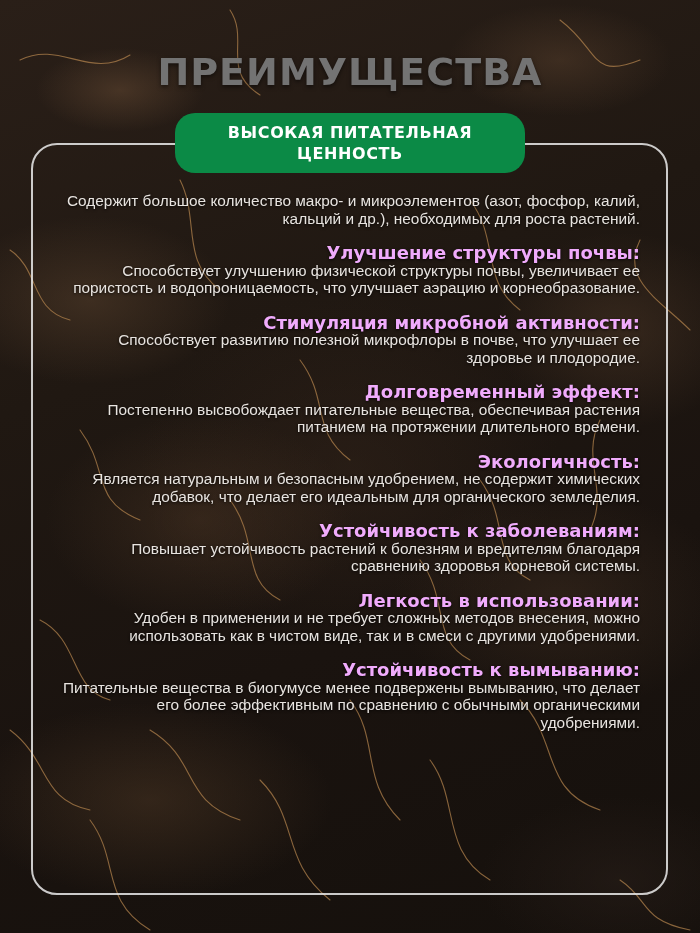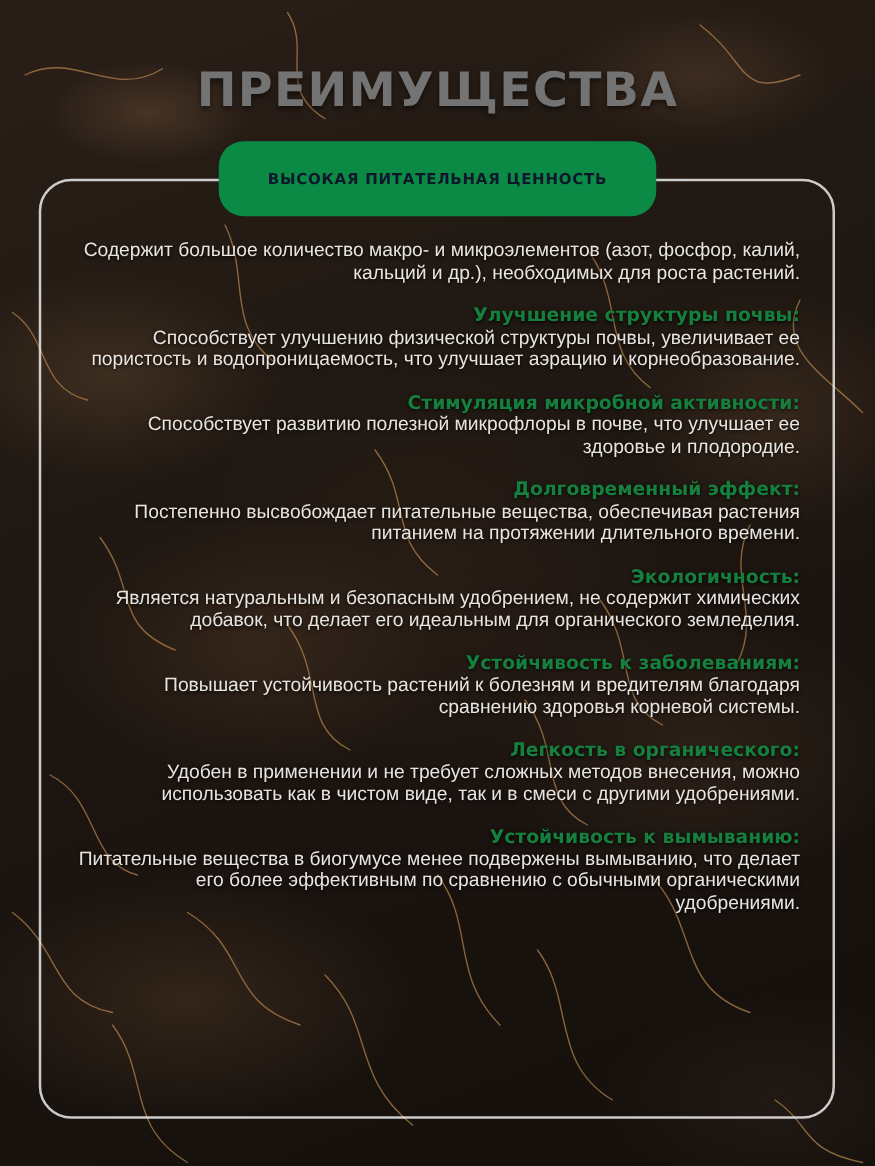--- a/index.html
+++ b/index.html
@@ -56,46 +56,46 @@
       background: #0b8a46;
       border-radius: 20px;
       display: flex; align-items: center; justify-content: center;
       text-align: center;
       box-sizing: border-box;
       padding: 0 20px;
     }
     .badge span {
       font-family: "DejaVu Sans", sans-serif;
       font-weight: bold;
-      font-size: 12px;
+      font-size: 16px;
       line-height: 21px;
       letter-spacing: 0.6px;
-      color: #0f172a;
+      color: #ffffff;
     }
     .content {
       position: absolute;
       left: 60px; top: 192px; width: 580px;
       text-align: right;
       text-shadow: 0 1px 3px rgba(0,0,0,0.8);
     }
     .intro, .desc {
       font-family: "Liberation Sans", sans-serif;
       font-size: 15.4px;
       line-height: 17.5px;
       color: #e8e4e0;
       margin: 0;
       font-weight: normal;
     }
     .section { margin-top: 17px; }
     .section-title {
       font-family: "DejaVu Sans", sans-serif;
       font-weight: bold;
-      font-size: 15px;
+      font-size: 18px;
       line-height: 17.5px;
-      color: #15803d;
+      color: #f0abfc;
       margin: 0;
     }
   </style>
 </head>
 <body>
 
 <div class="bg"></div>
 
 <svg class="roots" width="700" height="933" viewBox="0 0 700 933">
   <g fill="none" stroke="#b8874f" stroke-width="1.1" stroke-linecap="round" opacity="0.7">
@@ -149,20 +149,20 @@
   </div>
   <div class="section">
     <p class="section-title">Экологичность:</p>
     <p class="desc">Является натуральным и безопасным удобрением, не содержит химических добавок, что делает его идеальным для органического земледелия.</p>
   </div>
   <div class="section">
     <p class="section-title">Устойчивость к заболеваниям:</p>
     <p class="desc">Повышает устойчивость растений к болезням и вредителям благодаря сравнению здоровья корневой системы.</p>
   </div>
   <div class="section">
-    <p class="section-title">Легкость в органического:</p>
+    <p class="section-title">Легкость в использовании:</p>
     <p class="desc">Удобен в применении и не требует сложных методов внесения, можно использовать как в чистом виде, так и в смеси с другими удобрениями.</p>
   </div>
   <div class="section">
     <p class="section-title">Устойчивость к вымыванию:</p>
     <p class="desc">Питательные вещества в биогумусе менее подвержены вымыванию, что делает его более эффективным по сравнению с обычными органическими удобрениями.</p>
   </div>
 </div>
 
 </body></html>

